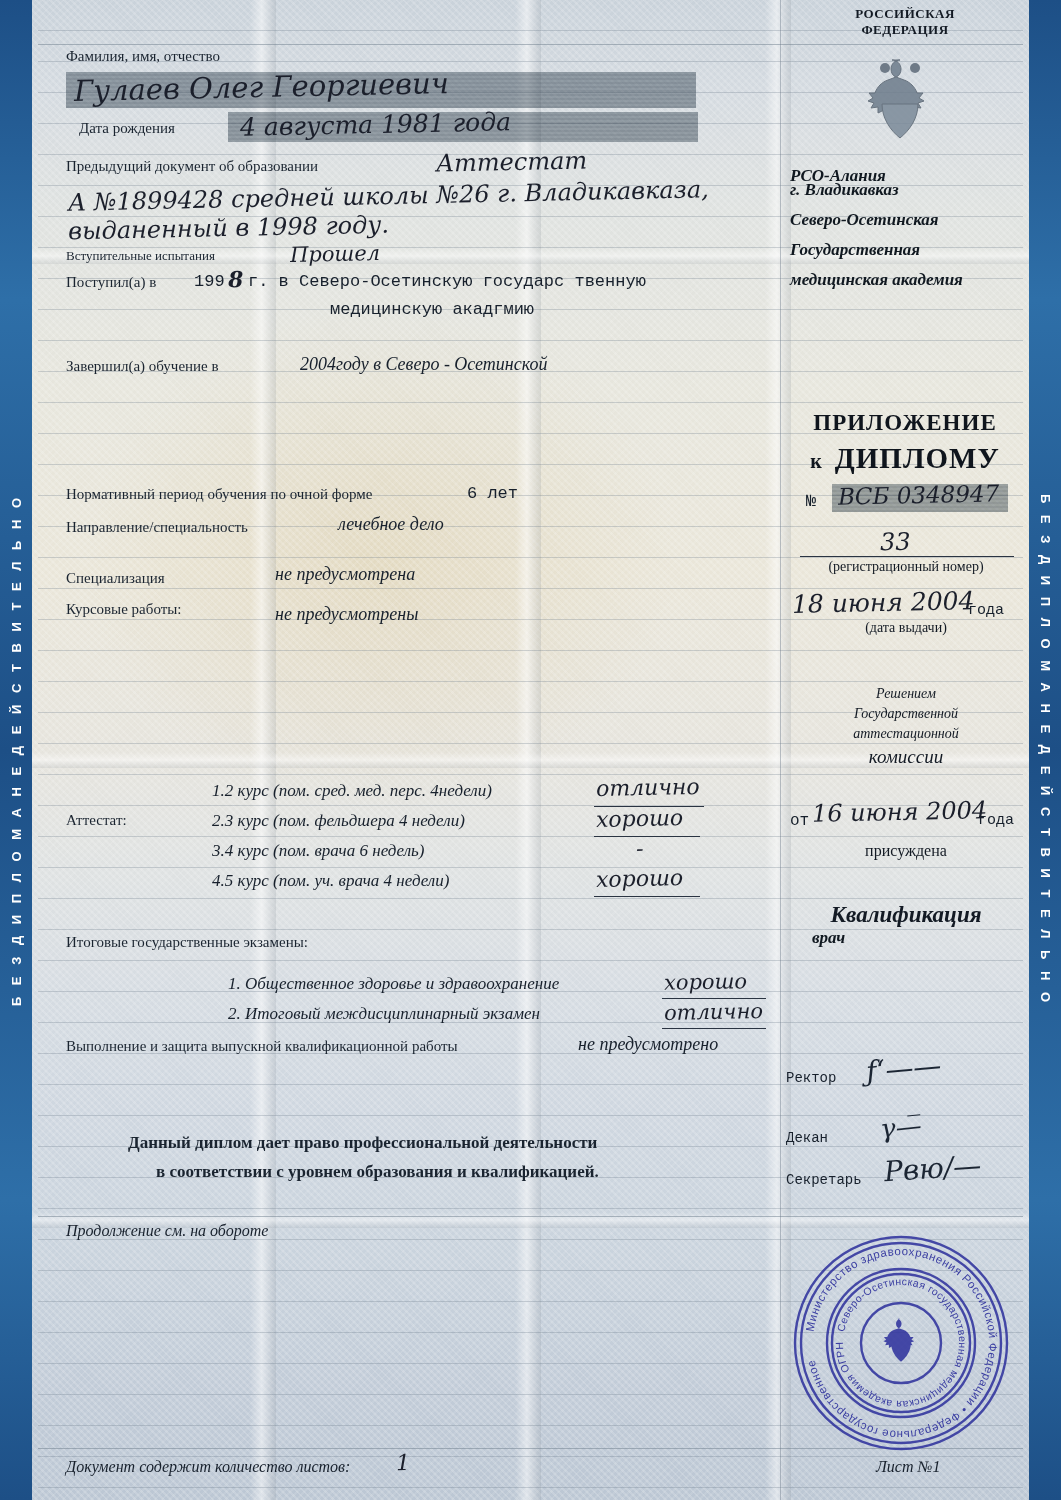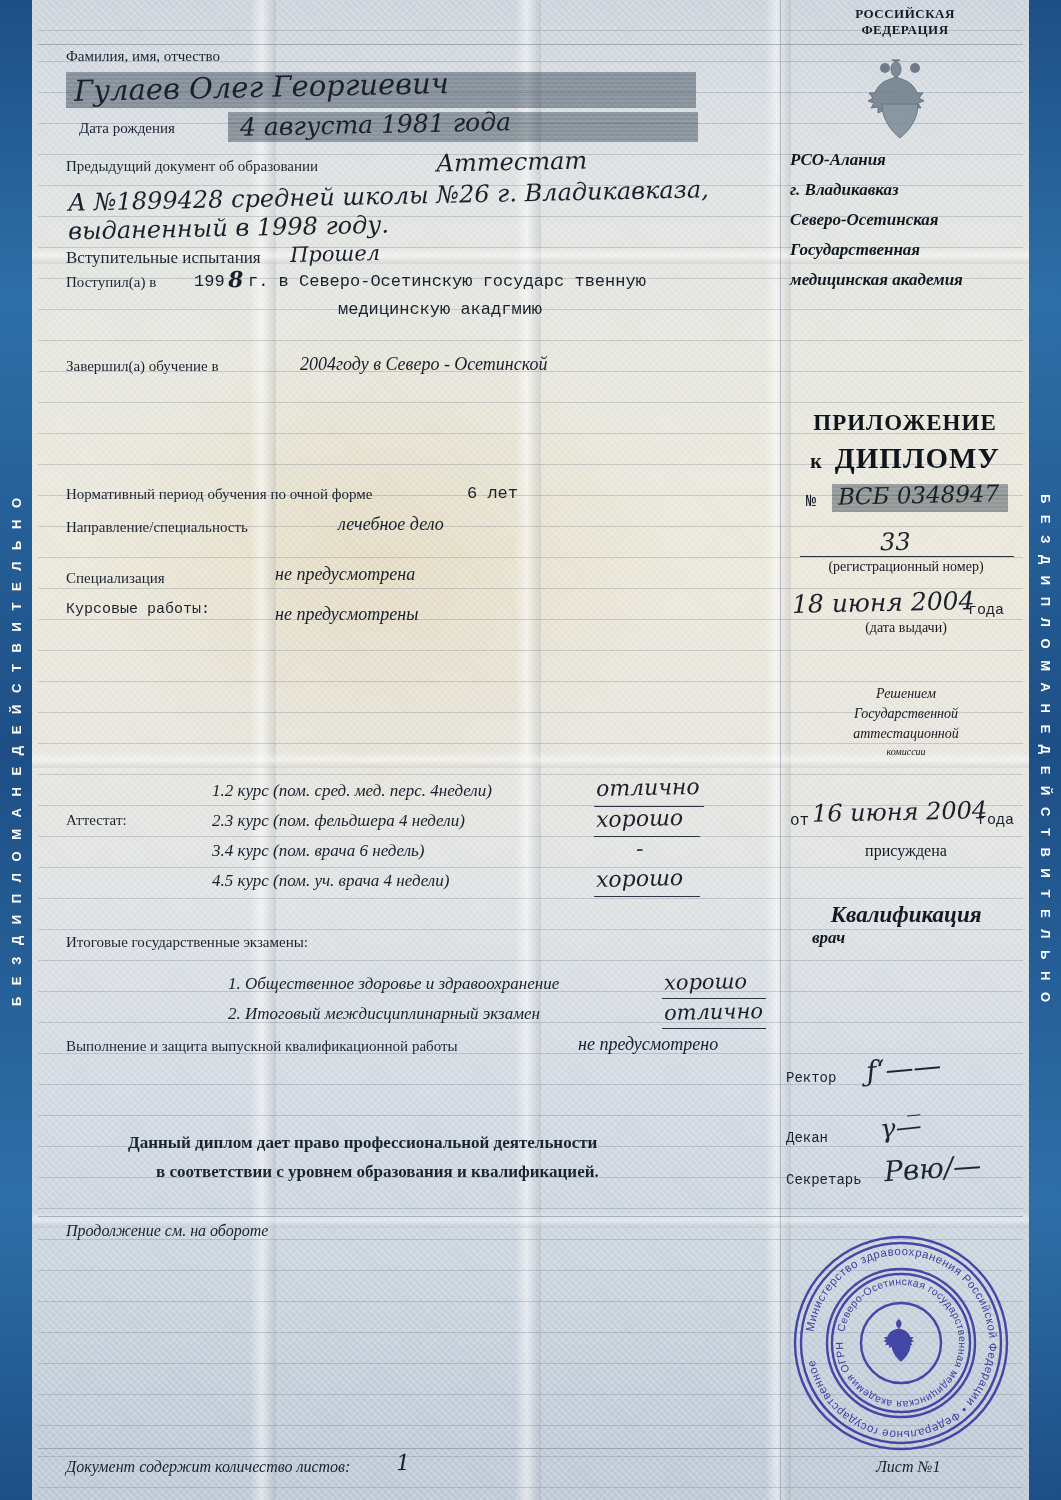--- a/index.html
+++ b/index.html
@@ -146,42 +146,42 @@
 
   <div class="lbl" style="left:66px;top:120px;font-size:15px;margin-left:13px;">Дата рождения</div>
   <div class="redact" style="left:228px;top:112px;width:470px;height:30px;"></div>
   <div class="hand" style="left:240px;top:110px;font-size:25px;">4 августа 1981 года</div>
 
   <div class="lbl" style="left:66px;top:158px;font-size:15px;">Предыдущий документ об образовании</div>
   <div class="hand" style="left:436px;top:148px;font-size:24px;">Аттестат</div>
   <div class="hand" style="left:68px;top:182px;font-size:24px;">А №1899428 средней школы №26 г. Владикавказа,</div>
   <div class="hand" style="left:68px;top:214px;font-size:24px;">выданенный в 1998 году.</div>
 
-  <div class="lbl" style="left:66px;top:248px;font-size:17px;">Вступительные испытания</div>
+  <div class="lbl" style="left:66px;top:248px;font-size:13px;">Вступительные испытания</div>
   <div class="hand" style="left:290px;top:242px;font-size:21px;">Прошел</div>
 
   <div class="lbl" style="left:66px;top:274px;font-size:15px;">Поступил(а) в</div>
   <div class="print up" style="left:194px;top:272px;font-size:17px;">199</div>
   <div class="hand" style="left:228px;top:266px;font-size:22px;font-weight:bold;">8</div>
   <div class="print up" style="left:248px;top:272px;font-size:17px;">г. в Северо-Осетинскую государс твенную</div>
-  <div class="print up" style="left:330px;top:300px;font-size:17px;margin-left:8px;">медицинскую акадгмию</div>
+  <div class="print up" style="left:330px;top:300px;font-size:17px;">медицинскую акадгмию</div>
 
   <div class="lbl" style="left:66px;top:358px;font-size:15px;">Завершил(а) обучение в</div>
   <div class="print" style="left:300px;top:354px;font-size:18px;">2004году в Северо - Осетинской</div>
 
   <div class="lbl" style="left:66px;top:486px;font-size:15px;">Нормативный период обучения по очной форме</div>
   <div class="print up" style="left:467px;top:484px;font-size:17px;">6 лет</div>
 
   <div class="lbl" style="left:66px;top:519px;font-size:15px;">Направление/специальность</div>
   <div class="print" style="left:338px;top:514px;font-size:18px;">лечебное дело</div>
 
   <div class="lbl" style="left:66px;top:570px;font-size:15px;">Специализация</div>
   <div class="print" style="left:275px;top:564px;font-size:18px;">не предусмотрена</div>
 
-  <div class="lbl" style="left:66px;top:601px;font-size:15px;font-family:Liberation Mono, monospace;">Курсовые работы:</div>
+  <div class="lbl" style="left:66px;top:601px;font-size:15px;">Курсовые работы:</div>
   <div class="print" style="left:275px;top:604px;font-size:18px;">не предусмотрены</div>
 
   <div class="lbl" style="left:66px;top:812px;font-size:15px;">Аттестат:</div>
 
   <div class="print" style="left:212px;top:781px;font-size:17px;">1.2 курс (пом. сред. мед. перс. 4недели)</div>
   <div class="hand" style="left:596px;top:775px;font-size:22px;">отлично</div>
   <div class="uline" style="left:594px;top:806px;width:110px;"></div>
 
   <div class="print" style="left:212px;top:811px;font-size:17px;">2.3 курс (пом. фельдшера 4 недели)</div>
   <div class="hand" style="left:596px;top:806px;font-size:22px;">хорошо</div>
@@ -209,21 +209,21 @@
 
   <div class="lbl b" style="left:128px;top:1133px;font-size:17px;">Данный диплом дает право профессиональной деятельности</div>
   <div class="lbl b" style="left:156px;top:1162px;font-size:17px;">в соответствии с уровнем образования и квалификацией.</div>
 
   <div class="print" style="left:66px;top:1222px;font-size:16px;">Продолжение см. на обороте</div>
 
   <div class="print" style="left:66px;top:1458px;font-size:16px;">Документ содержит количество листов:</div>
   <div class="hand" style="left:396px;top:1450px;font-size:22px;">1</div>
   <div class="print" style="left:876px;top:1458px;font-size:16px;">Лист №1</div>
 
-  <div class="org" style="left:790px;top:150px;text-align:right;">РСО-Алания</div>
+  <div class="org" style="left:790px;top:166px;text-align:right;">РСО-Алания</div>
   <div class="org" style="left:790px;top:180px;">г. Владикавказ</div>
   <div class="org" style="left:790px;top:210px;">Северо-Осетинская</div>
   <div class="org" style="left:790px;top:240px;">Государственная</div>
   <div class="org" style="left:790px;top:270px;">медицинская академия</div>
 
   <div class="bigtitle" style="left:790px;top:410px;width:230px;text-align:center;font-size:23px;">ПРИЛОЖЕНИЕ</div>
   <div class="bigtitle" style="left:790px;top:442px;width:230px;text-align:center;font-size:20px;">
     <span>к</span>
     <span style="font-size:29px;margin-left:6px;">ДИПЛОМУ</span>
   </div>
@@ -236,21 +236,21 @@
   <div class="uline" style="left:800px;top:556px;width:214px;"></div>
   <div class="rf" style="left:790px;top:559px;width:232px;font-size:14px;">(регистрационный номер)</div>
 
   <div class="hand" style="left:792px;top:588px;font-size:25px;">18 июня 2004</div>
   <div class="print up" style="left:968px;top:602px;font-size:15px;">года</div>
   <div class="rf" style="left:790px;top:620px;width:232px;font-size:14px;">(дата выдачи)</div>
 
   <div class="rf" style="left:790px;top:686px;width:232px;font-size:14px;font-style:italic;">Решением</div>
   <div class="rf" style="left:790px;top:706px;width:232px;font-size:14px;font-style:italic;">Государственной</div>
   <div class="rf" style="left:790px;top:726px;width:232px;font-size:14px;font-style:italic;">аттестационной</div>
-  <div class="rf" style="left:790px;top:746px;width:232px;font-size:10px;font-style:italic;">комиссии</div>
+  <div class="rf" style="left:790px;top:746px;width:232px;font-size:19px;font-style:italic;">комиссии</div>
 
   <div class="print up" style="left:790px;top:812px;font-size:16px;">от</div>
   <div class="hand" style="left:812px;top:798px;font-size:24px;">16 июня 2004</div>
   <div class="print up" style="left:978px;top:812px;font-size:15px;">года</div>
 
   <div class="rf" style="left:790px;top:842px;width:232px;font-size:16px;">присуждена</div>
 
   <div class="rf" style="left:790px;top:902px;width:232px;font-size:23px;font-weight:bold;font-style:italic;">Квалификация</div>
   <div class="org" style="left:812px;top:928px;font-size:17px;">врач</div>
 

